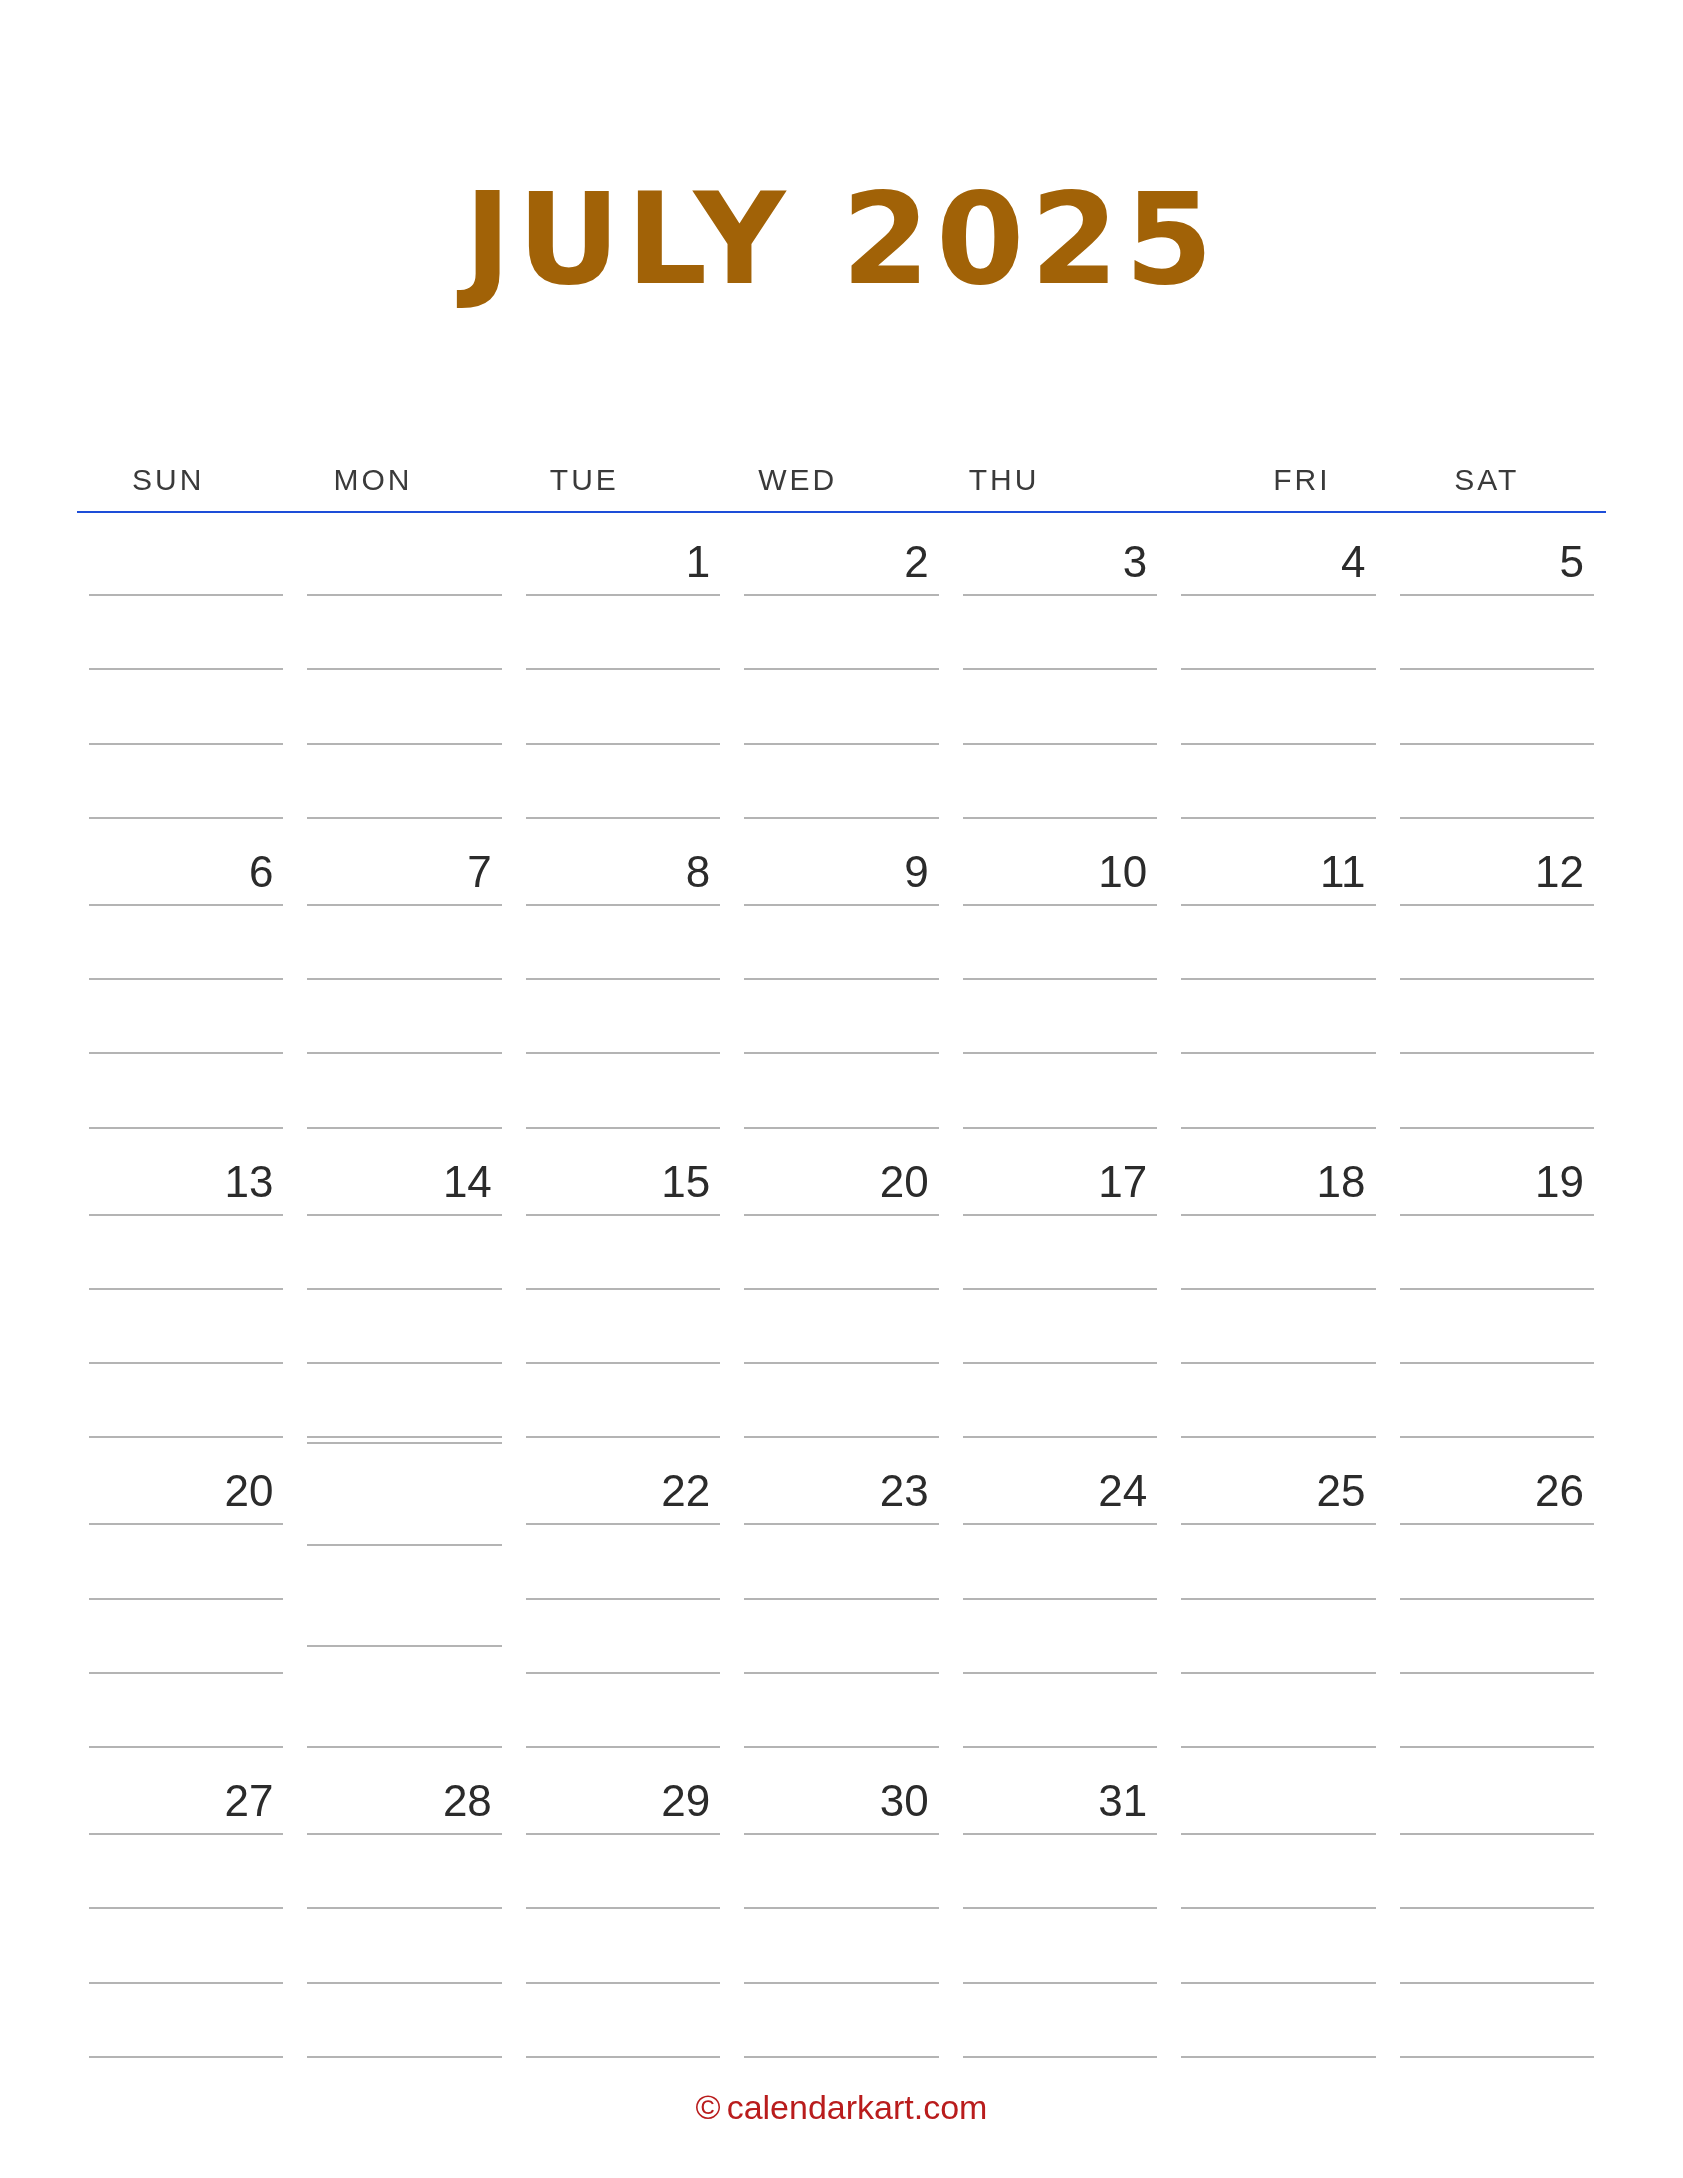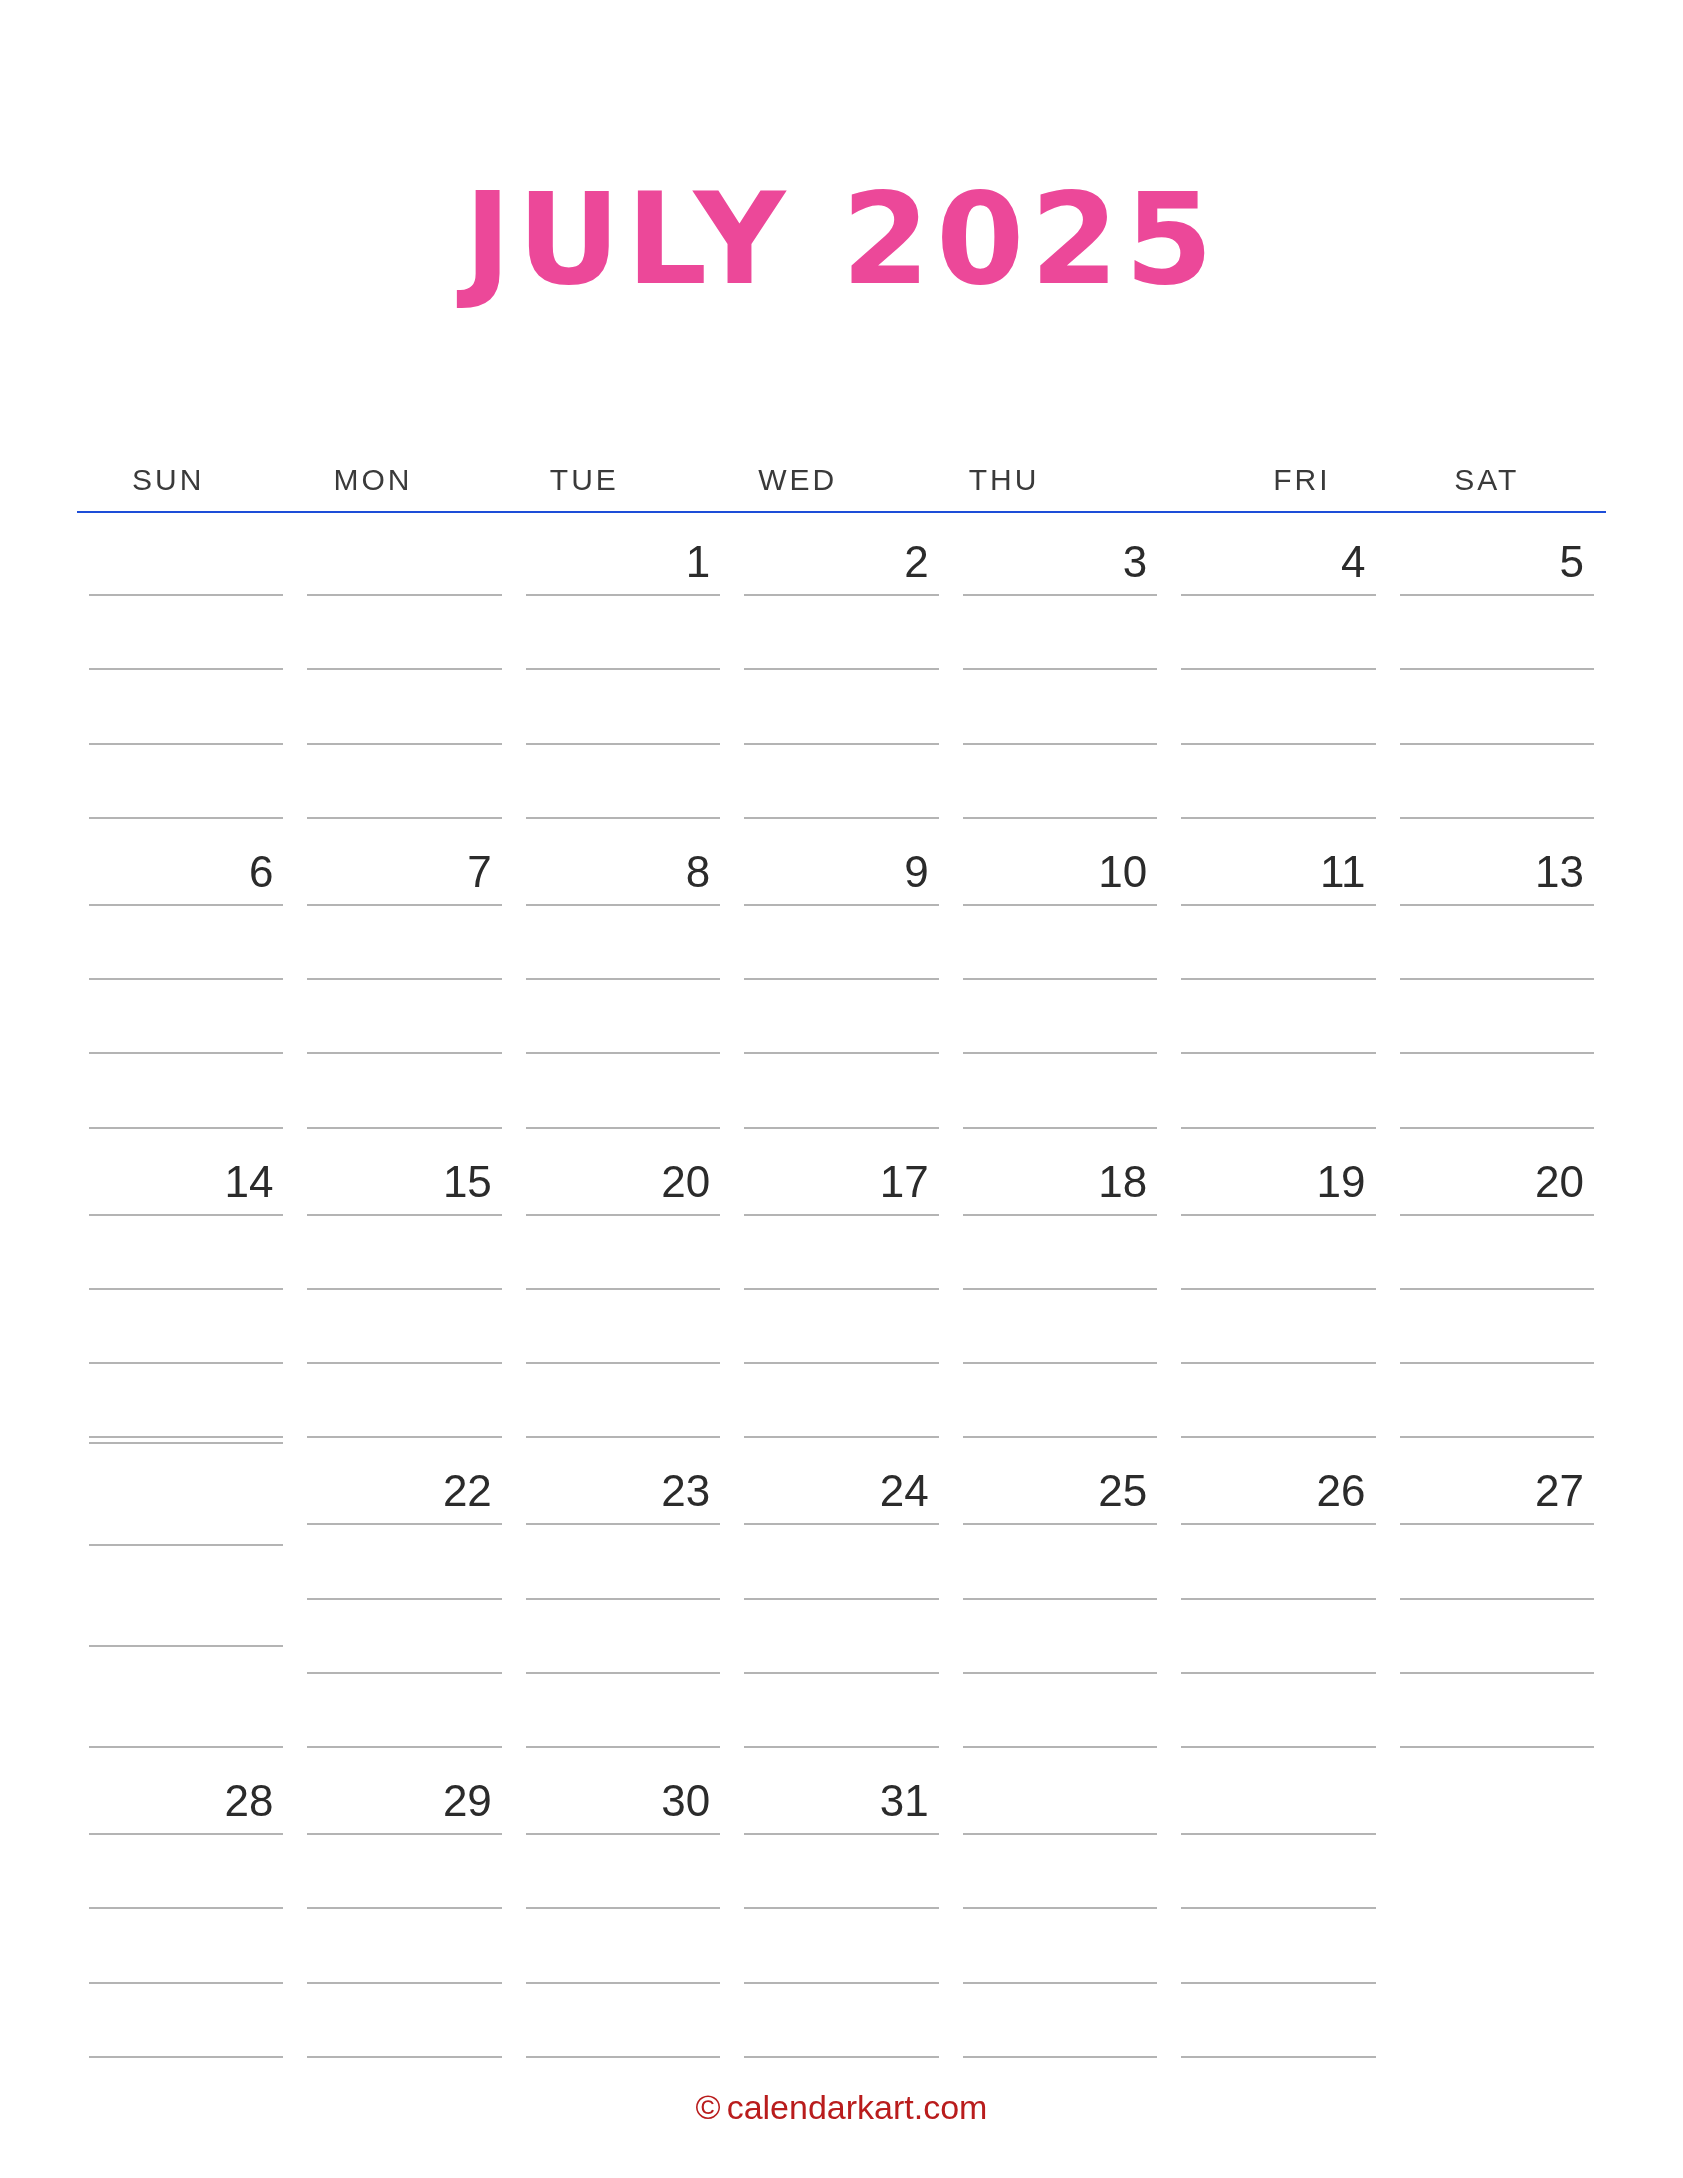--- a/index.html
+++ b/index.html
@@ -21,21 +21,21 @@
     box-sizing: border-box;
     padding: 0 77px;
     display: flex;
     flex-direction: column;
   }
   .title {
     text-align: center;
     font-size: 127px;
     font-weight: bold;
     letter-spacing: 6px;
-    color: #ec4899;
+    color: #a16207;
     margin-top: 176px;
     margin-bottom: 0;
     line-height: 1.0;
     font-family: "DejaVu Sans", sans-serif;
   }
   .weekdays {
     display: grid;
     grid-template-columns: repeat(7, 1fr);
     margin-top: 160px;
     border-bottom: 2px solid #1d4ed8;
@@ -235,20 +235,29 @@
     </div>
     <div class="cell">
       <div class="daynum">11</div>
       <div class="lines">
         <div class="rule"></div>
         <div class="rule"></div>
         <div class="rule"></div>
         <div class="rule"></div>
       </div>
     </div>
+    <div class="cell">
+      <div class="daynum">12</div>
+      <div class="lines">
+        <div class="rule"></div>
+        <div class="rule"></div>
+        <div class="rule"></div>
+        <div class="rule"></div>
+      </div>
+    </div>
 
     <div class="cell">
       <div class="daynum">13</div>
       <div class="lines">
         <div class="rule"></div>
         <div class="rule"></div>
         <div class="rule"></div>
         <div class="rule"></div>
       </div>
     </div>

